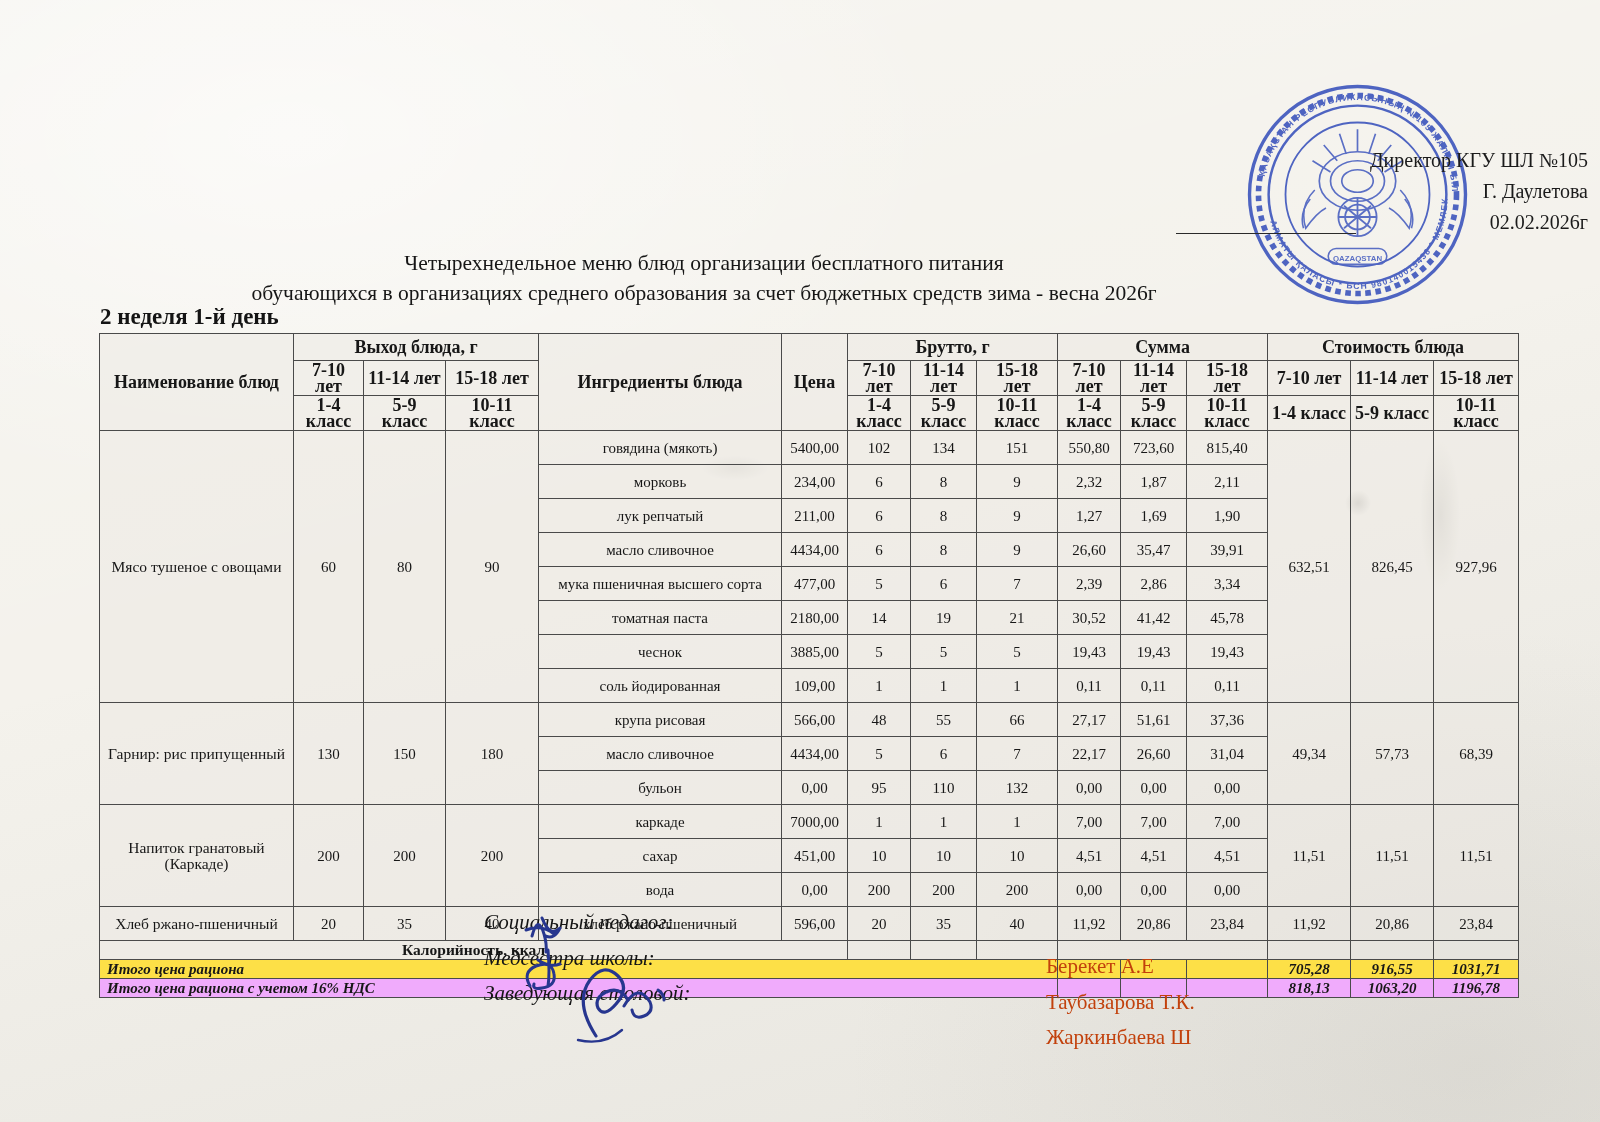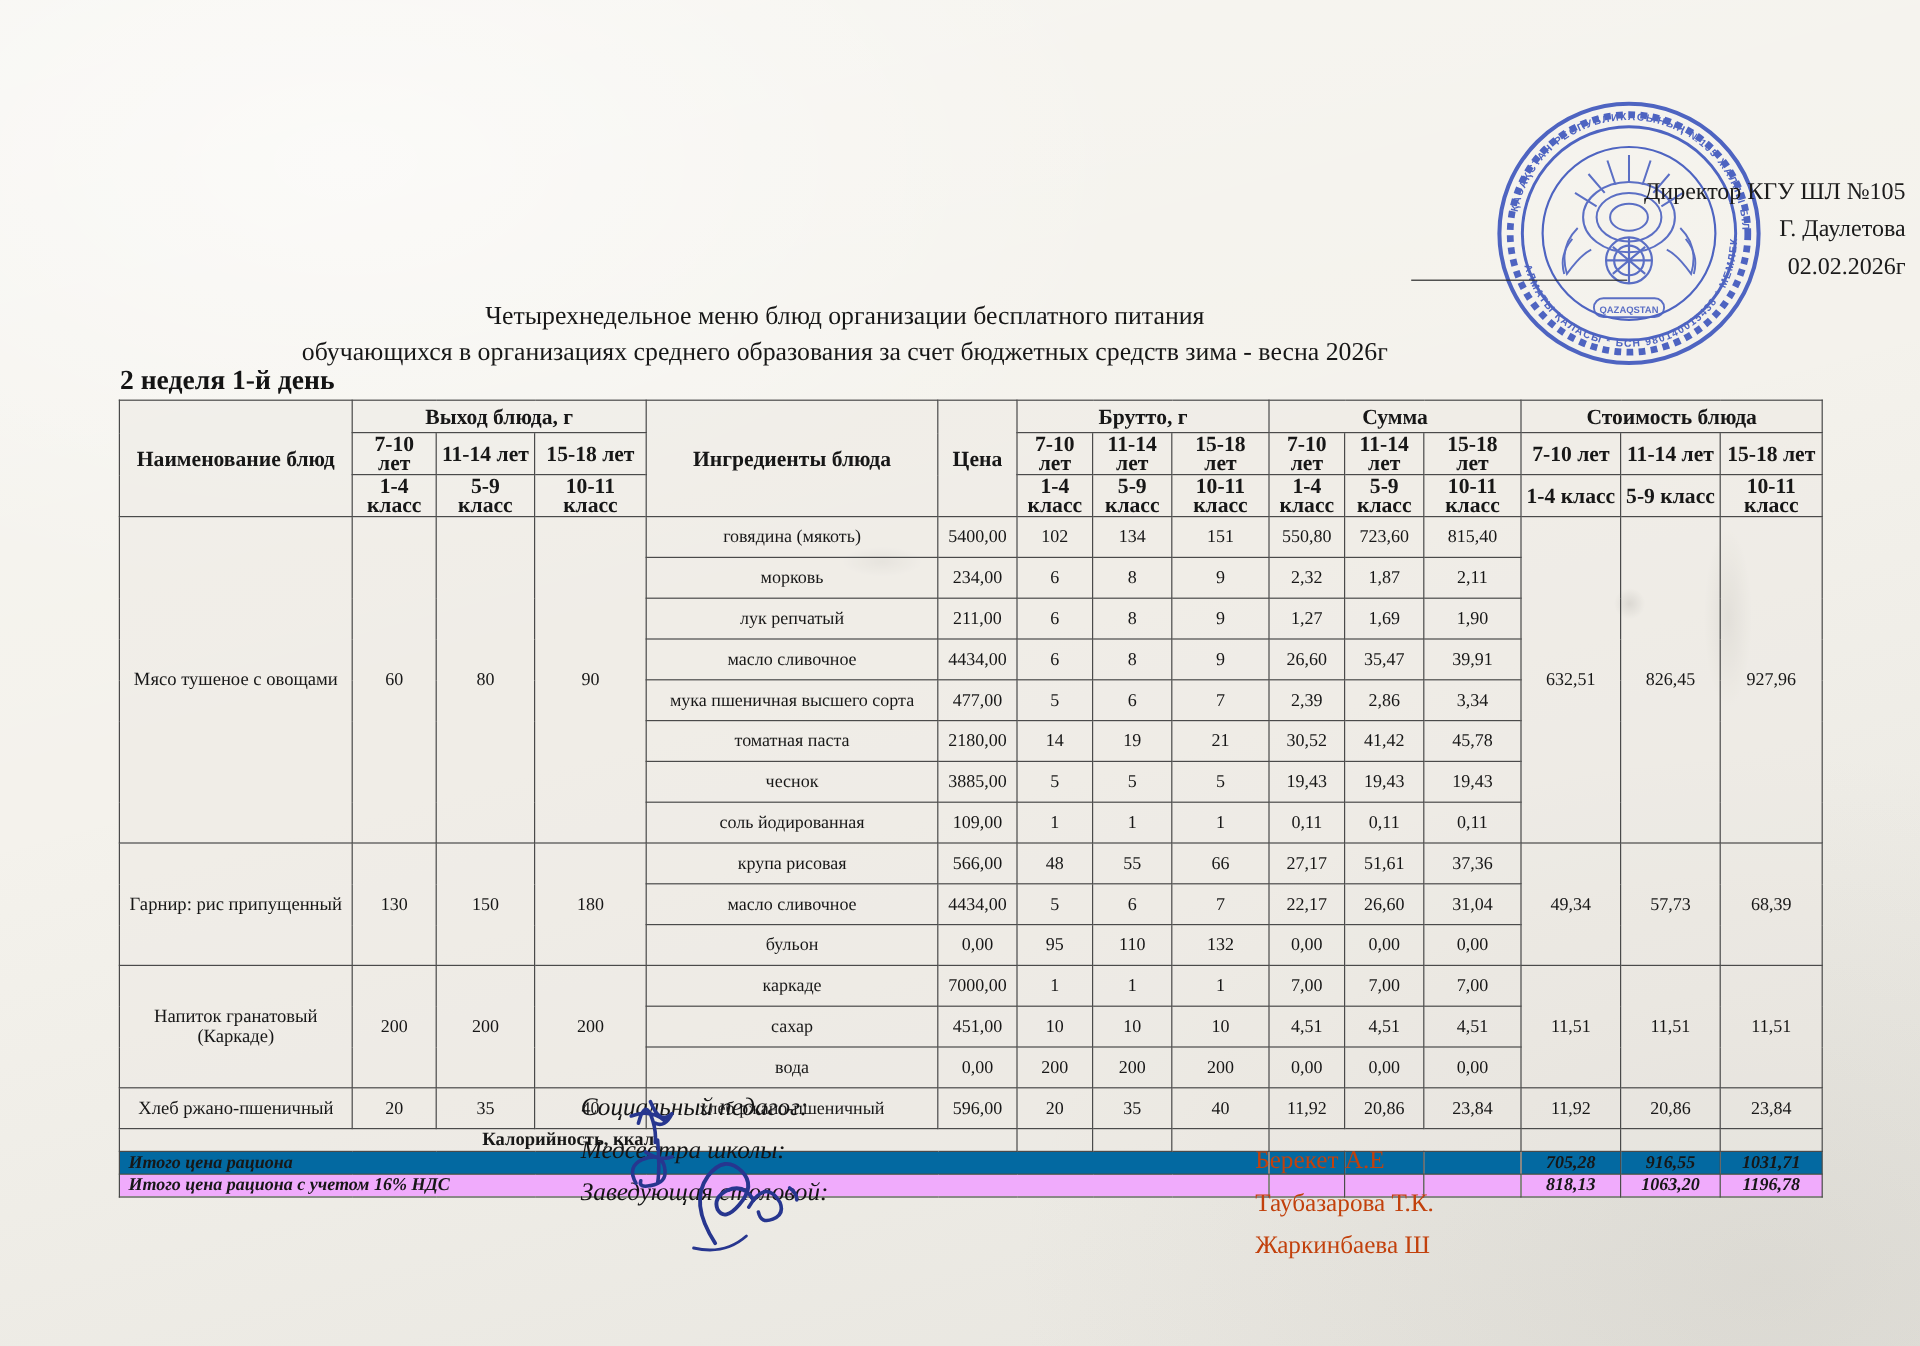--- a/index.html
+++ b/index.html
@@ -75,21 +75,21 @@
   td.cost{font-size:15px;vertical-align:top;padding-top:3px;}
   .hdr-sub{font-size:13.5px;font-weight:700;line-height:17px;}
 
   tr.hrow1 td, tr.hrow1 th{height:24px;}
   tr.data td{height:31px;}
 
   td.kcal{
     text-align:left;font-weight:700;font-size:15.5px;padding-left:7px;
   }
   tr.total td{
-    background:#0369a1;
+    background:#fde047;
     font-weight:700;font-style:italic;font-size:15px;
   }
   tr.total td.lbl{text-align:left;padding-left:7px;}
   tr.total2 td{
     background:#f0abfc;
     font-weight:700;font-style:italic;font-size:15px;
   }
   tr.total2 td.lbl{text-align:left;padding-left:7px;}
 
   

